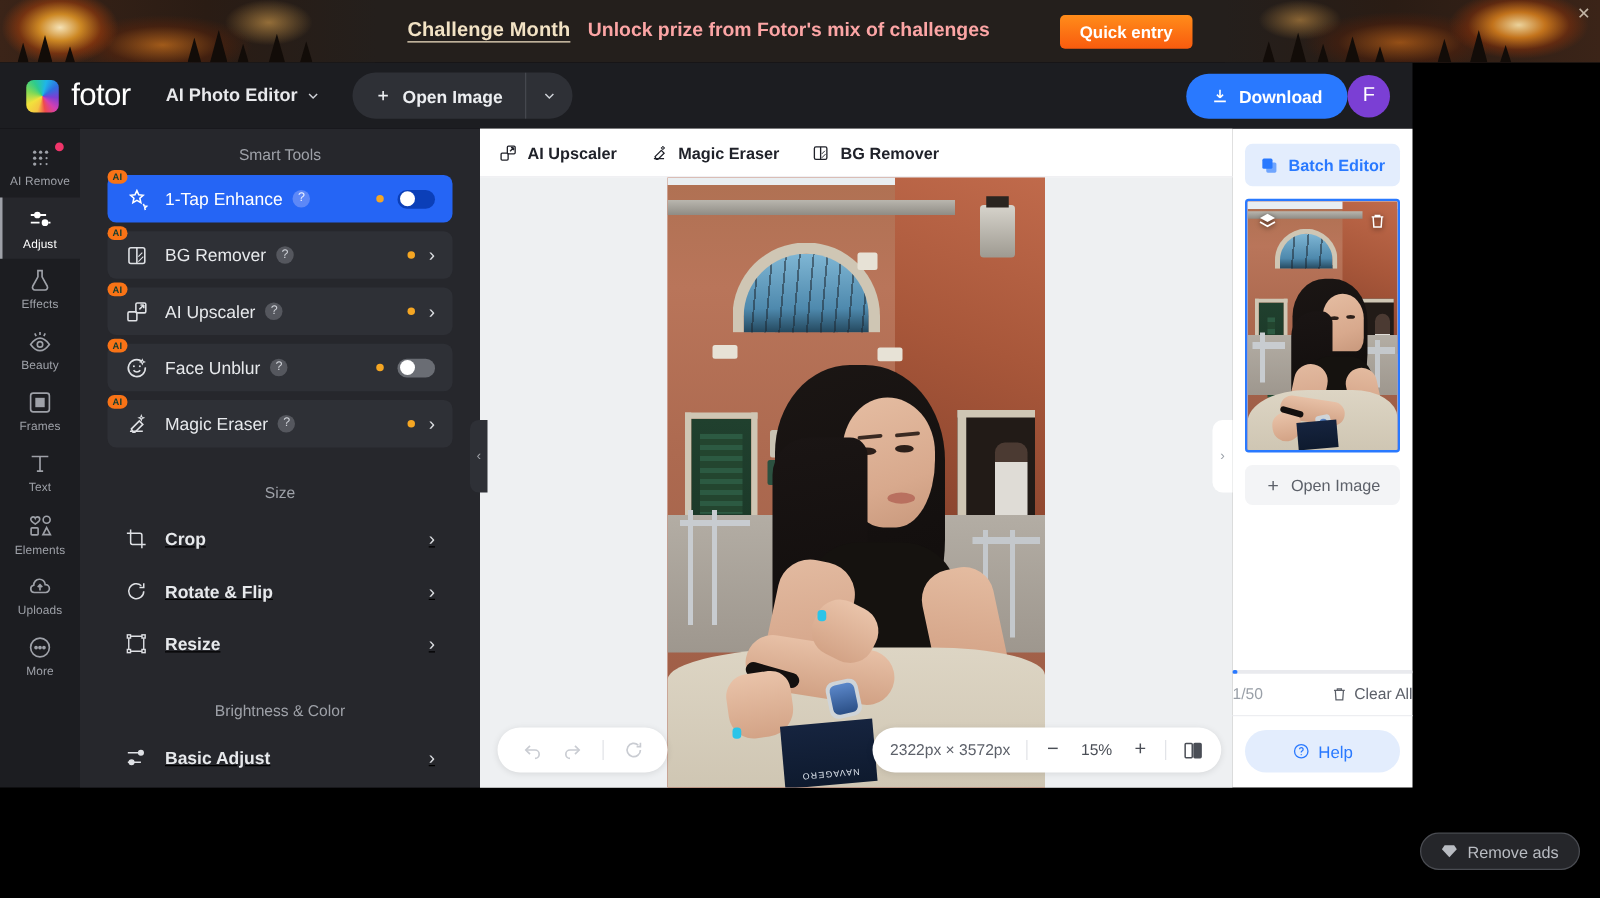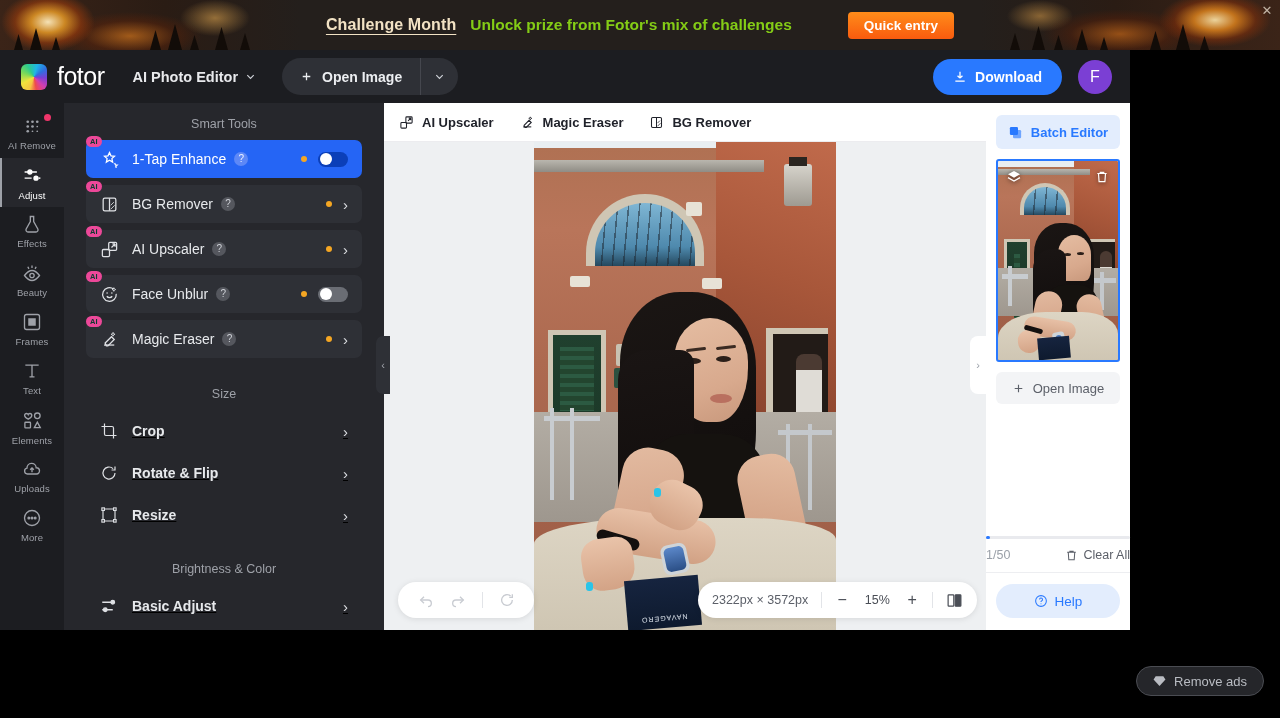--- a/index.html
+++ b/index.html
@@ -35,21 +35,21 @@
   .spike { position: absolute; bottom: 0; background: #120c08; }
   .banner-inner {
     position: absolute; left: 0; top: 0; width: 1280px; height: 50px;
     display: flex; align-items: center; justify-content: center; gap: 14px;
   }
   .banner-strong {
     color: #f2e2c4; font-size: 16px; font-weight: bold;
     text-decoration: underline; text-underline-offset: 4px;
     letter-spacing: .1px;
   }
-  .banner-text { color: #84cc16; font-size: 15.5px; font-weight: bold; }
+  .banner-text { color: #fca5a5; font-size: 15.5px; font-weight: bold; }
   .quick-entry {
     margin-left: 42px; height: 27px; padding: 0 16px; border: none; border-radius: 4px;
     background: linear-gradient(180deg,#ff8c1a 0%, #f95b0e 100%);
     color: #fff; font-size: 13.5px; font-weight: bold; cursor: pointer;
     font-family: "Liberation Sans", sans-serif;
     display: flex; align-items: center; justify-content: center;
   }
   .banner-close {
     position: absolute; right: 6px; top: 4px; width: 14px; height: 14px;
     color: #d9cdbd; font-size: 13px; line-height: 14px; text-align: center;
@@ -80,21 +80,21 @@
   }
   .open-image-btn {
     display: flex; align-items: center; gap: 9px; padding: 0 18px 0 18px;
     color: #eceef1; font-size: 14px; font-weight: bold; cursor: pointer;
   }
   .open-image-caret {
     width: 38px; display: flex; align-items: center; justify-content: center;
     border-left: 1px solid #45474e; cursor: pointer; color: #cfd2d8;
   }
   .header-right {
-    margin-left: auto; display: flex; align-items: center; gap: 16px; padding-right: 18px;
+    margin-left: auto; display: flex; align-items: center; gap: 0; padding-right: 18px;
   }
   .dl-btn {
     display: flex; align-items: center; gap: 8px; height: 36px; padding: 0 20px;
     background: #2979ff; border: none; border-radius: 18px;
     color: #fff; font-size: 14px; font-weight: bold; cursor: pointer;
     font-family: "Liberation Sans", sans-serif;
   }
   .trial-btn {
     display: flex; align-items: center; gap: 8px; height: 36px; padding: 0 17px;
     background: #2e3036; border: none; border-radius: 18px;
@@ -135,21 +135,21 @@
   .panel-head {
     text-align: center; color: #9ea1a8; font-size: 12.5px;
     padding-top: 14px; padding-bottom: 9px;
   }
   .tool-row {
     position: relative; margin: 0 22px 7px 22px; height: 38px; border-radius: 7px;
     background: #2e3036; display: flex; align-items: center; cursor: pointer;
   }
   .tool-row.active { background: #2565f5; }
   .ai-badge {
-    position: absolute; left: 0; top: -4px; background: #ec4899; color: #0e3b31;
+    position: absolute; left: 0; top: -4px; background: #f97316; color: #0e3b31;
     font-size: 7.5px; font-weight: bold; border-radius: 6px; padding: 1px 4px;
     letter-spacing: .2px;
   }
   .tool-ico { width: 46px; display: flex; align-items: center; justify-content: center; color: #dfe1e5; }
   .tool-row.active .tool-ico { color: #fff; }
   .tool-name { color: #e7e9ec; font-size: 14px; }
   .tool-row.active .tool-name { color: #fff; }
   .qmark {
     width: 14px; height: 14px; border-radius: 50%; background: #55575e; color: #cfd2d8;
     font-size: 10px; line-height: 14px; text-align: center; margin-left: 8px; cursor: pointer;

